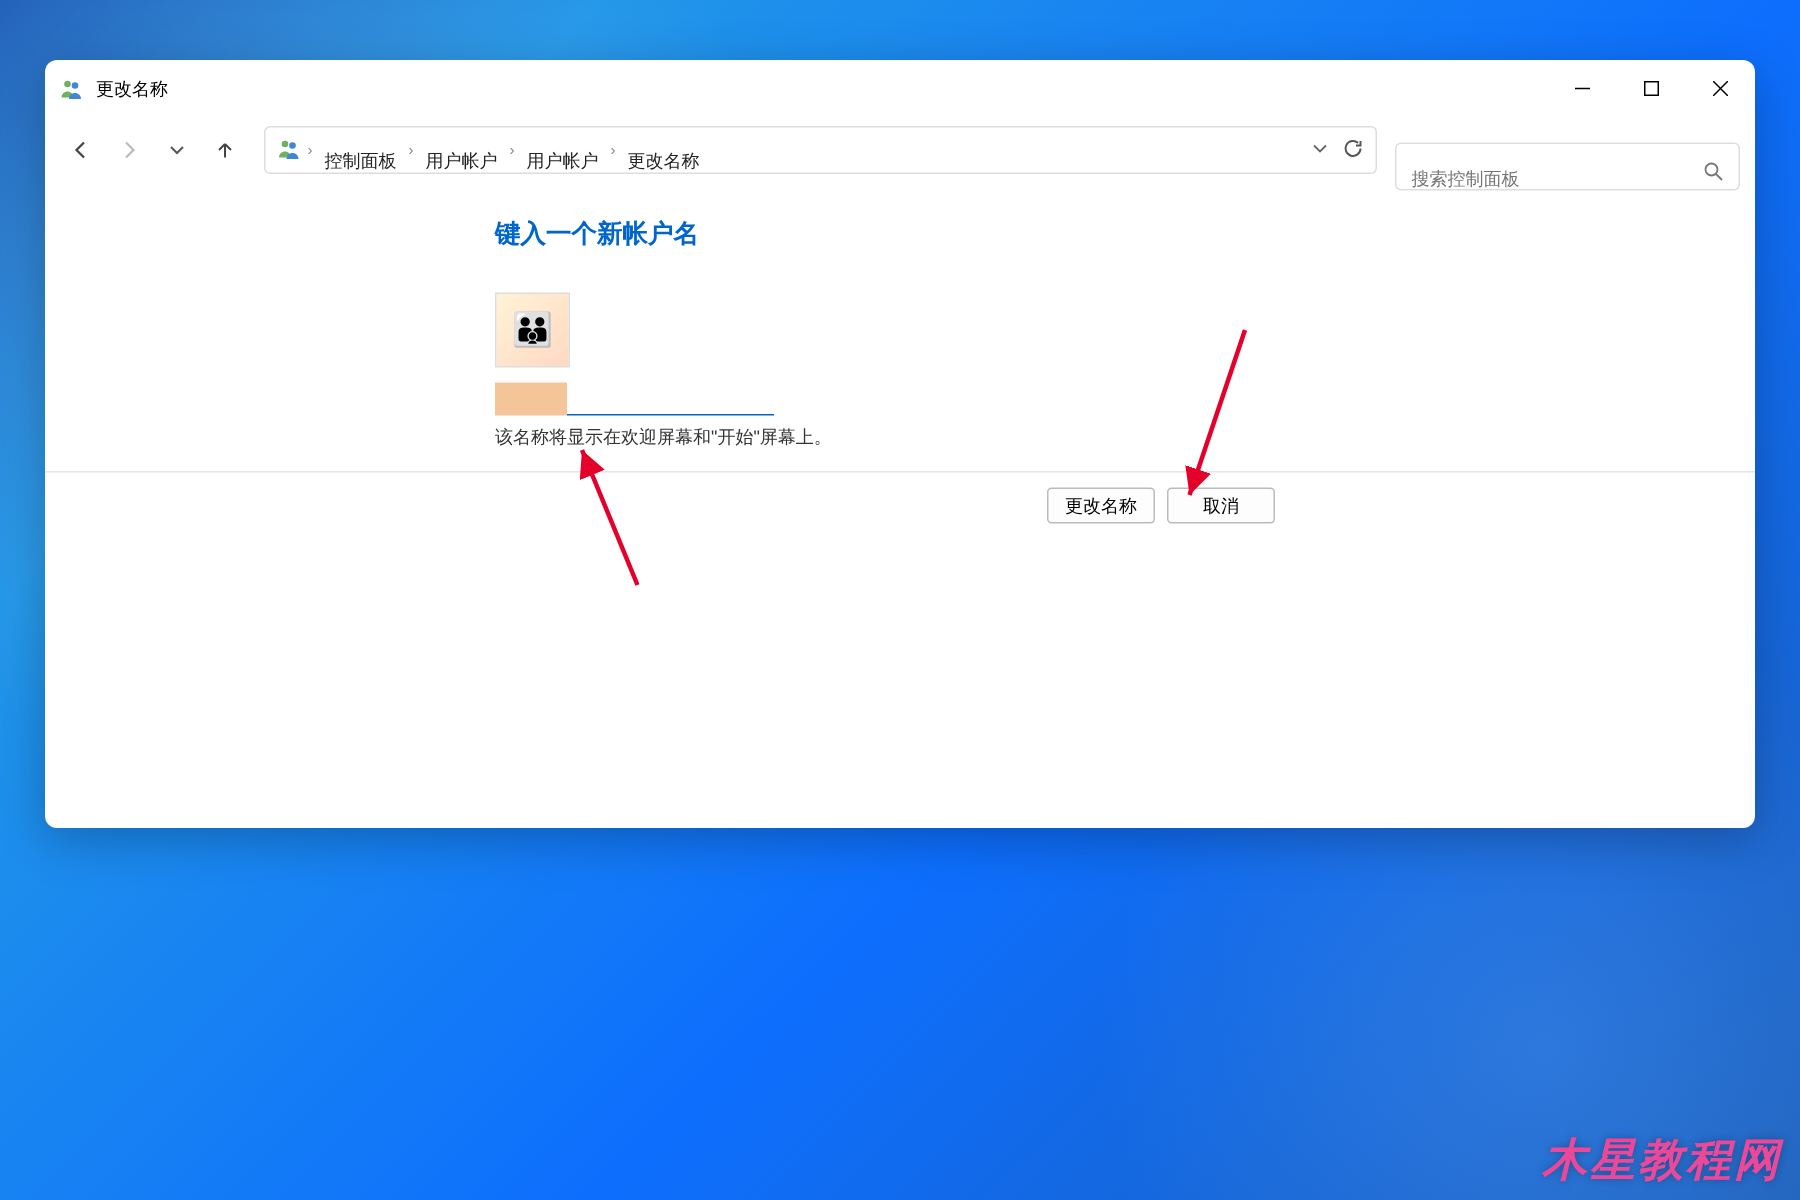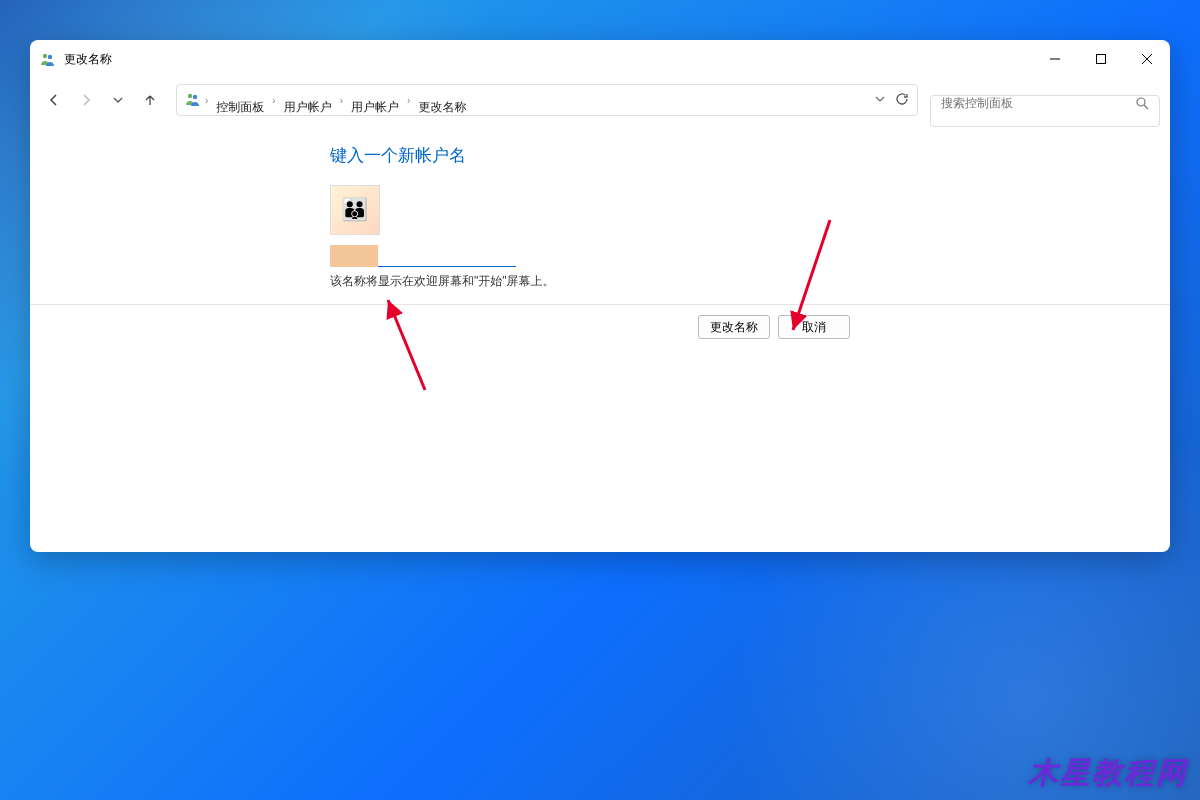--- a/index.html
+++ b/index.html
@@ -71,31 +71,31 @@
   display: flex; align-items: center;
   padding: 0 8px; font-size: 12px; color: #222;
   gap: 4px;
 }
 .crumb { cursor: pointer; padding:2px 4px; border-radius:3px;margin-top:15px; }
 .chev { color: #888; font-size: 10px; }
 .addr-right { margin-left:auto; display:flex; gap:10px; align-items:center; color:#666; }
 .search {
   width: 230px; height: 32px;
   border: 1px solid #ddd; border-radius: 4px;
-  display: flex; align-items: flex-start; padding: 0 10px; margin-top: 21px;
+  display: flex; align-items: flex-end; padding: 0 10px; margin-top: 21px;
 }
 .search input {
   flex:1; border:none; outline:none; font-size:12px;
   font-family: inherit; color:#666;
 }
 .content {
   flex: 1; padding: 22px 20px 0 300px;
   position: relative;
 }
-.section-title { color:#0066cc; font-size:17px; margin-bottom:18px; font-weight:400; }
+.section-title { color:#0066cc; font-size:17px; margin-bottom:28px; font-weight:700; }
 .user-row { display:flex; gap:14px; align-items:flex-start; margin-bottom:10px; }
 .avatar {
   width:50px; height:50px; border:1px solid #ddd;
   background: linear-gradient(135deg,#fff3d6,#ffd8c4);
   display:flex; align-items:center; justify-content:center;
   font-size:22px;
 }
 .user-info { font-size:13px; line-height:1.5; }
 .user-name { font-size:15px; }
 .input-row { display:flex; align-items:center; margin-bottom:6px; }
@@ -118,21 +118,21 @@
   min-width:72px; height:24px;
   border:1px solid #bbb; background:#fdfdfd;
   font-size:12px; font-family:inherit;
   border-radius:3px; cursor:pointer;
 }
 .arrow {
   position:absolute; pointer-events:none; z-index:50;
 }
 .watermark {
   position:absolute; right:12px; bottom:6px;
-  font-size:30px; font-weight:bold; color:#6d28d9;
+  font-size:30px; font-weight:bold; color:#ec4899;
   text-shadow:0 0 6px rgba(0,0,0,0.3);
   letter-spacing:2px; z-index:60; font-style:italic;
 }
 </style>
 </head>
 <body>
 
 <div class="window">
 
   <div class="titlebar">

